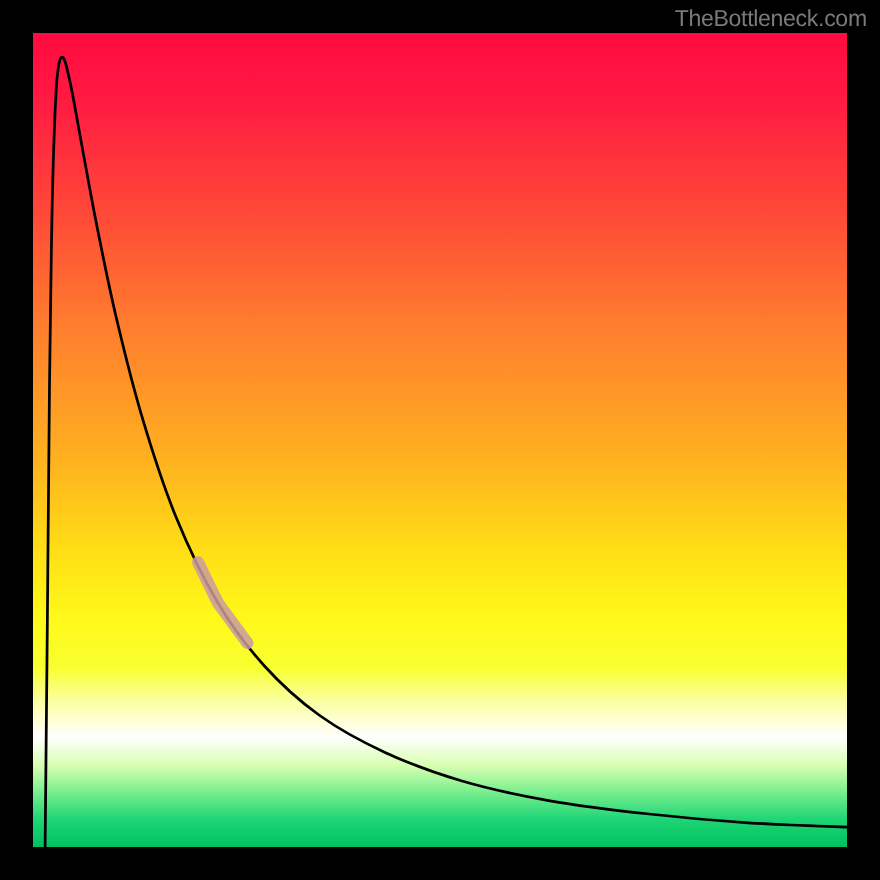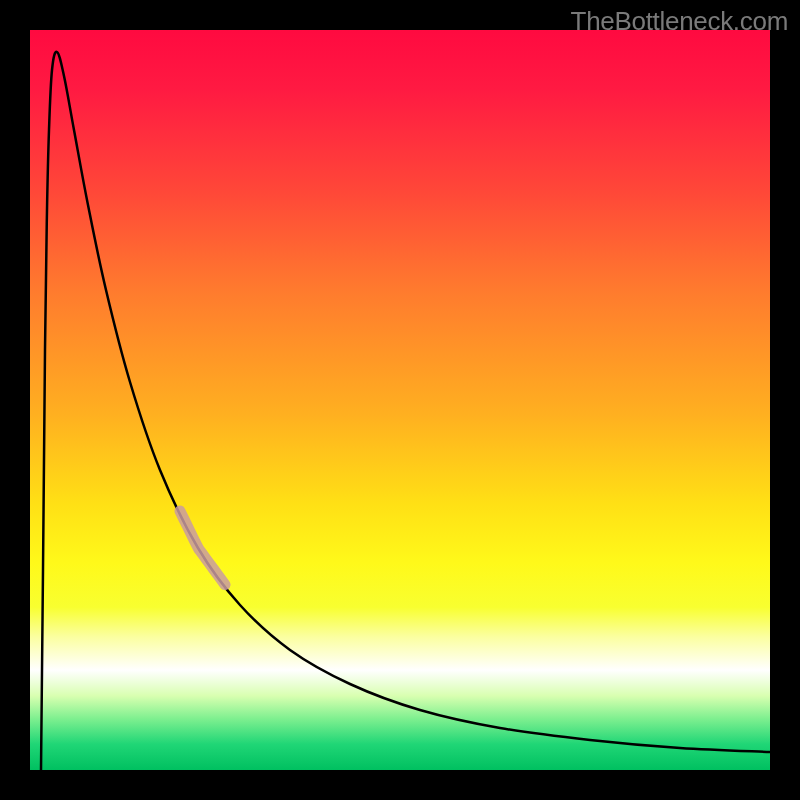--- a/index.html
+++ b/index.html
@@ -9,21 +9,21 @@
     background: #000;
     position: relative;
     font-family: Arial, sans-serif;
     overflow: hidden;
   }
   .watermark {
     position: absolute;
     top: 6px;
     right: 12px;
     color: #7a7a7a;
-    font-size: 26px;
+    font-size: 21px;
     font-weight: 400;
     z-index: 10;
     letter-spacing: -0.3px;
   }
   .plot-area {
     position: absolute;
     left: 30px;
     top: 30px;
     width: 740px;
     height: 740px;

